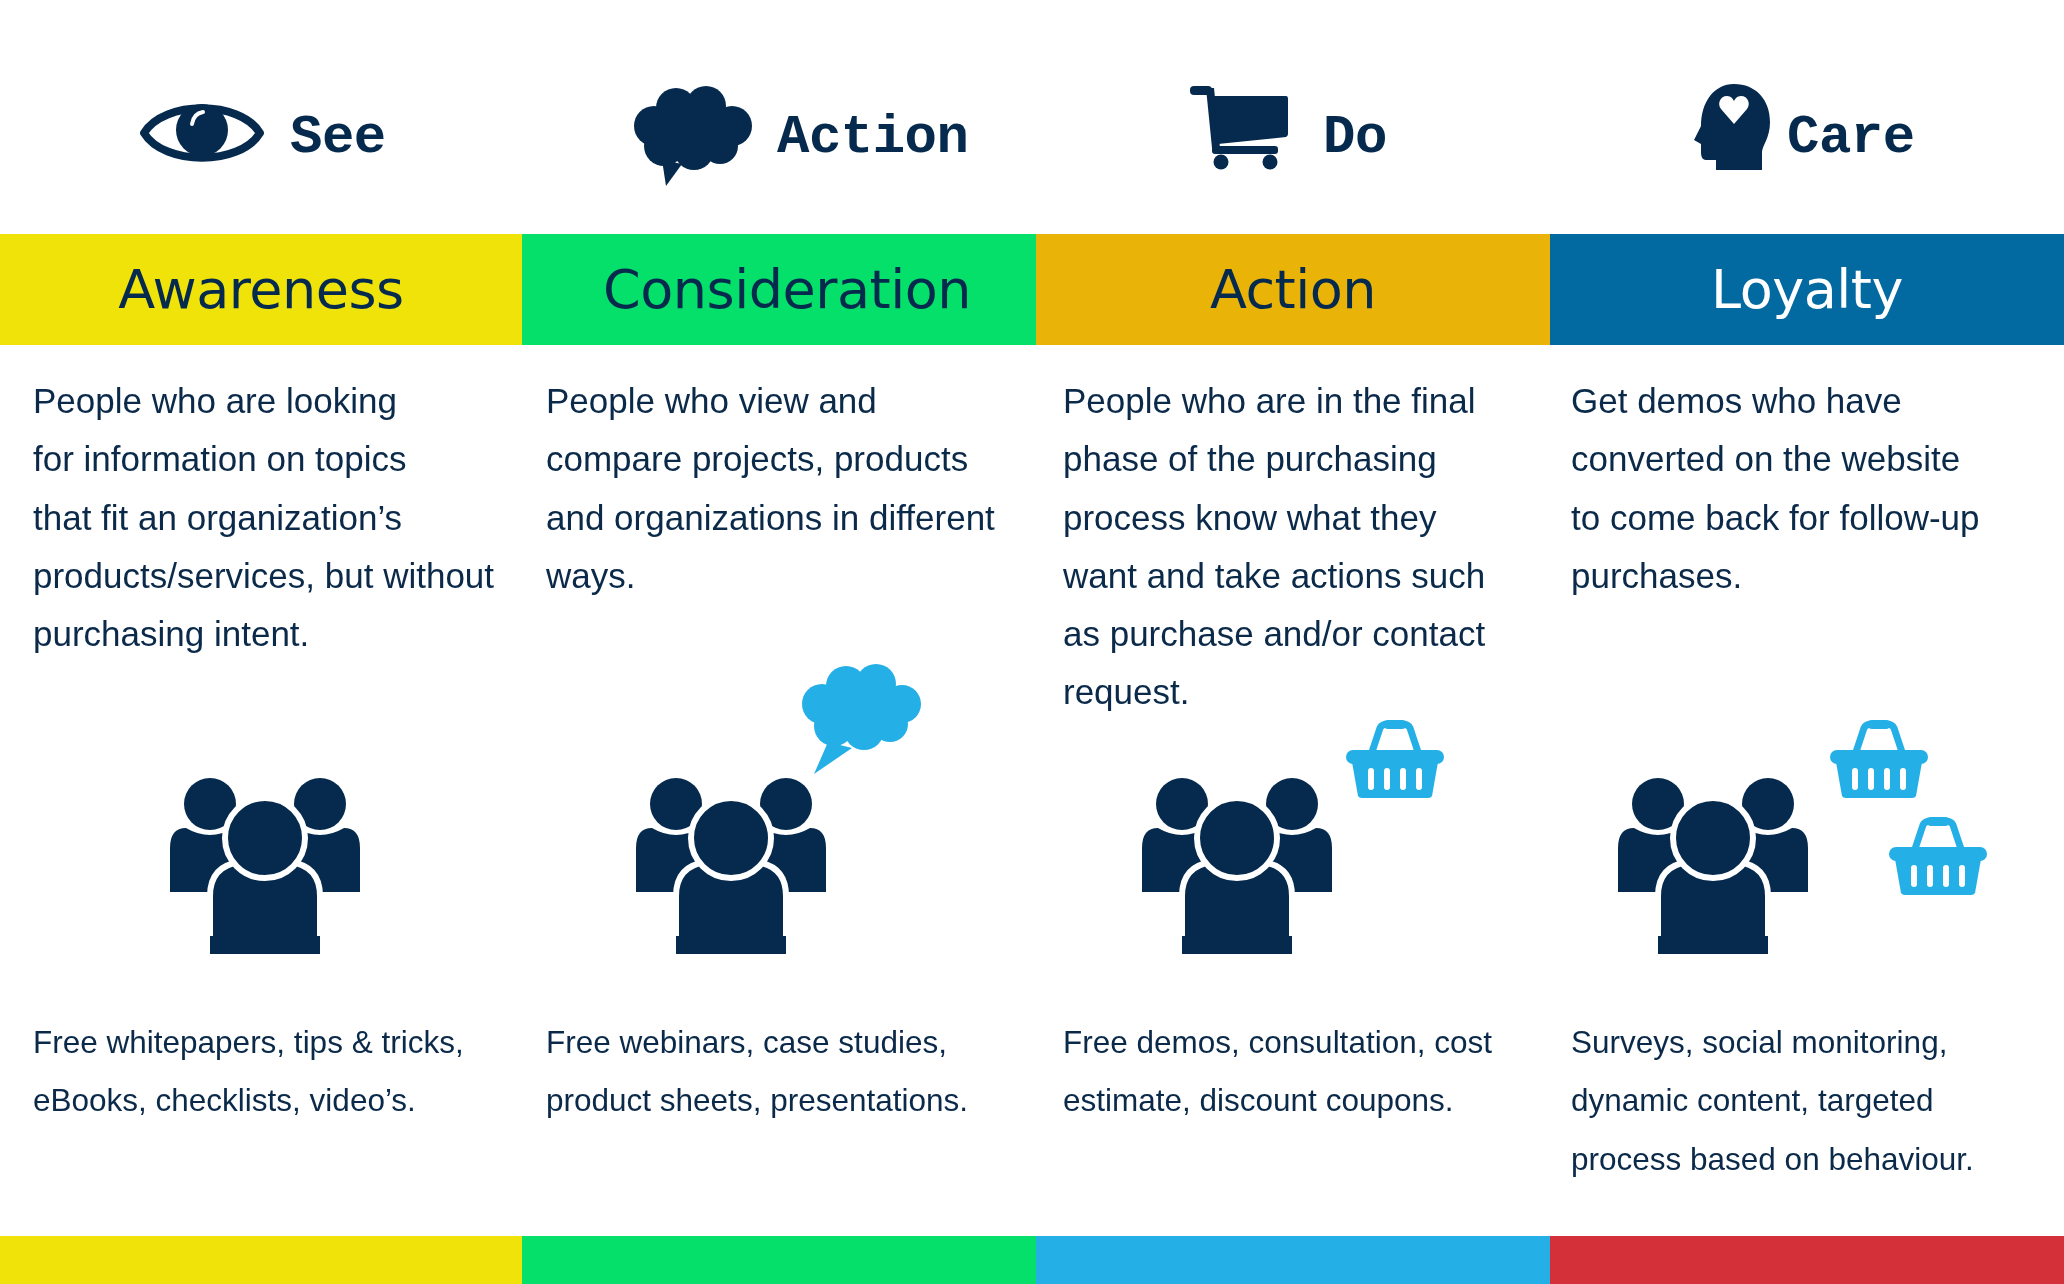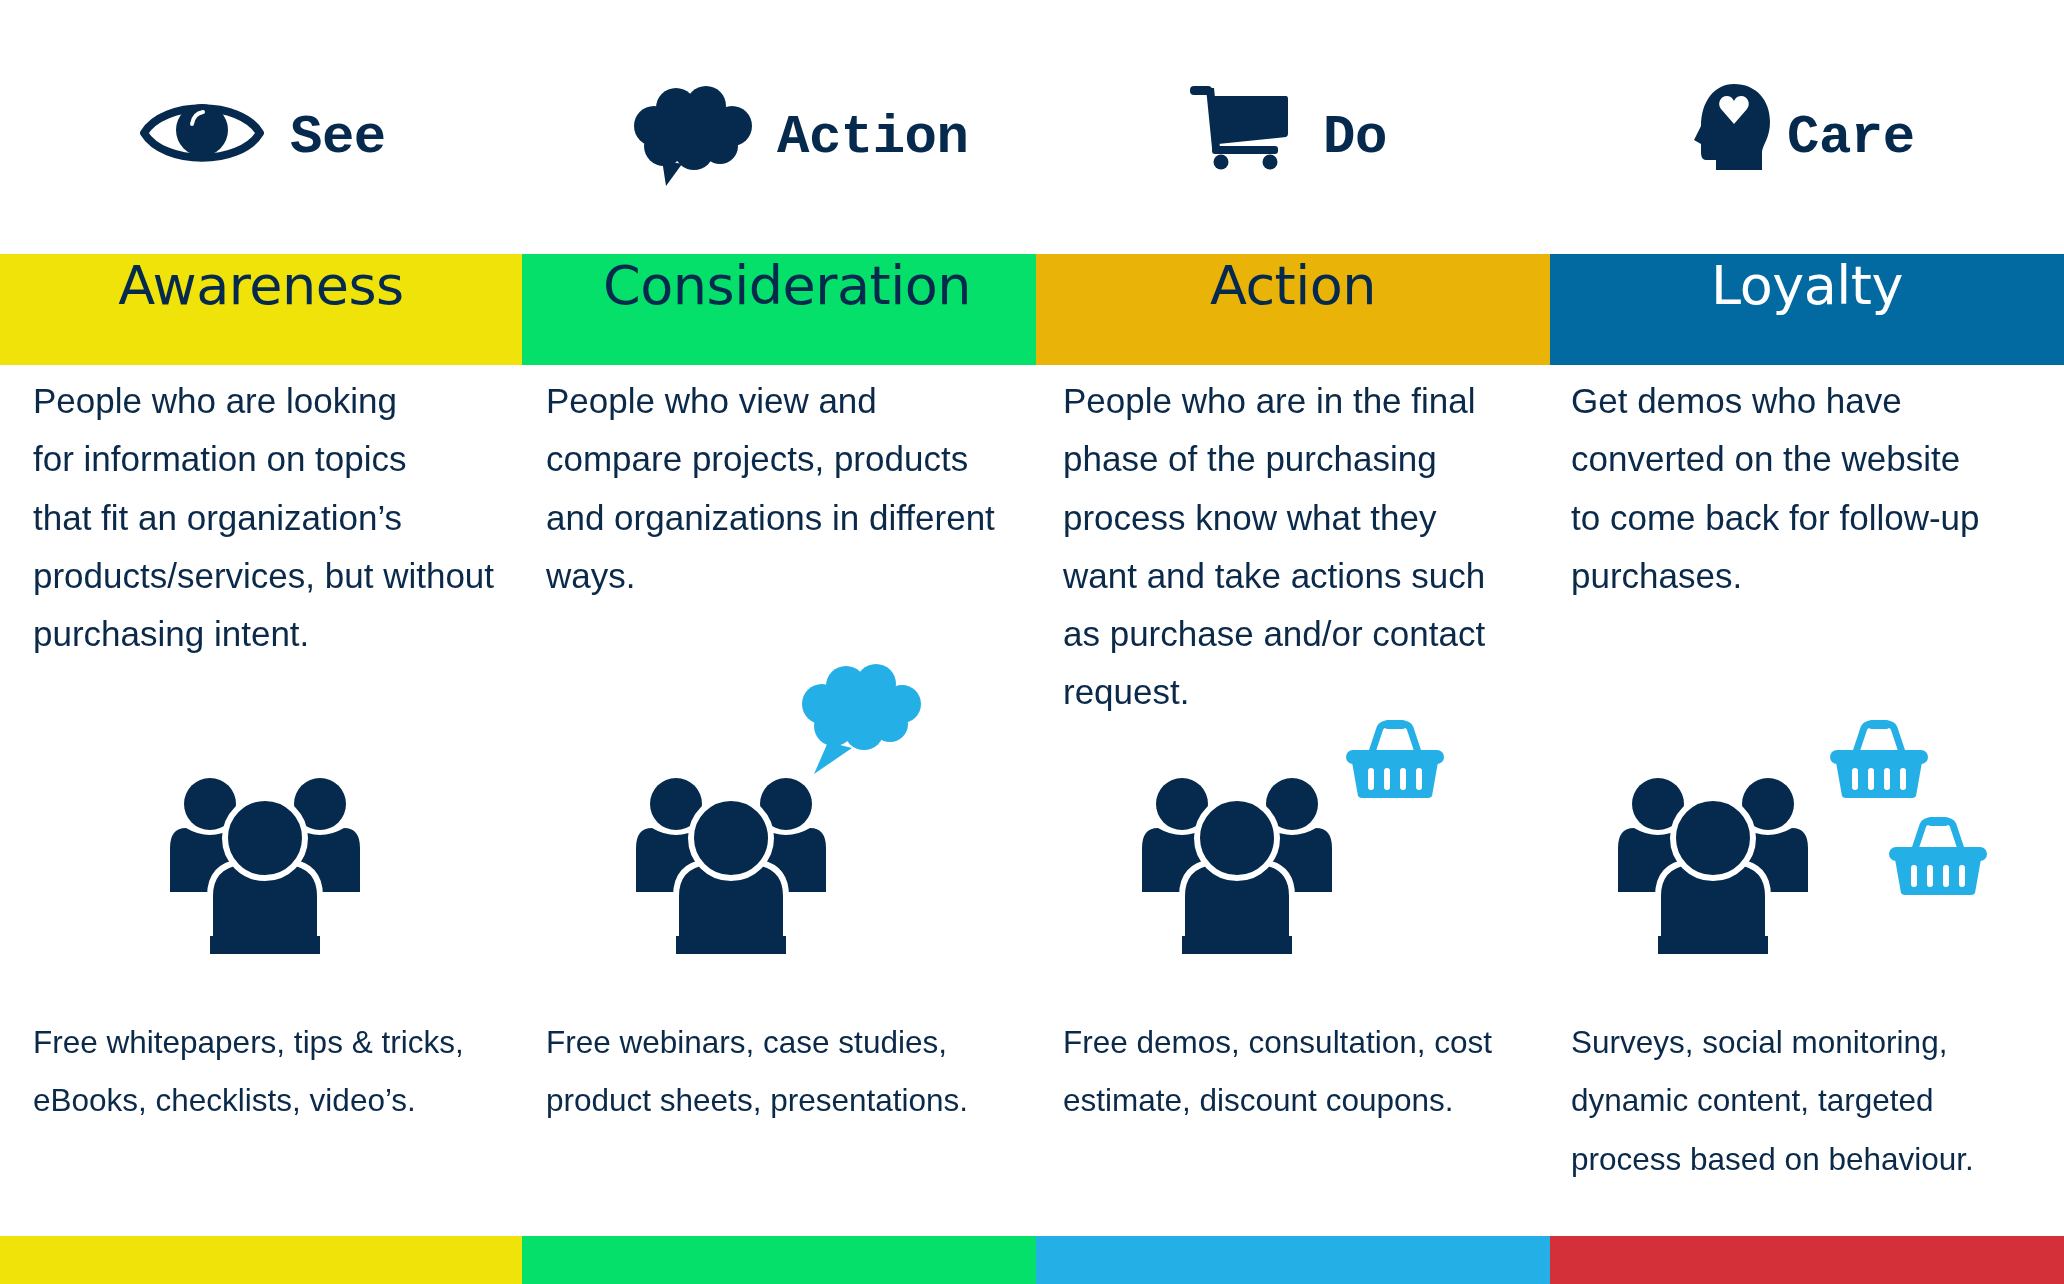--- a/index.html
+++ b/index.html
@@ -3,23 +3,23 @@
 <meta charset="utf-8">
 <style>
   html, body { margin: 0; padding: 0; background: #ffffff; }
   body { width: 2064px; height: 1284px; position: relative; overflow: hidden;
          font-family: "Liberation Sans", "DejaVu Sans", sans-serif; color: #0b2a4a; }
 
   .top-icon { position: absolute; }
   .top-label { position: absolute; font-family: Liberation Mono, monospace; font-weight: bold;
                font-size: 54px; color: #062a4d; line-height: 1; letter-spacing: -0.5px; text-align: right; }
 
-  .band { position: absolute; top: 234px; height: 111px; display: flex; 
+  .band { position: absolute; top: 234px; height: 111px; display: flex; align-items: center;
           justify-content: center; font-family: "DejaVu Sans", sans-serif; font-weight: 300;
-          font-size: 54px; letter-spacing: -0.5px; margin-top: 20px; }
+          font-size: 54px; letter-spacing: -0.5px; }
   .band span { font-weight: normal; }
 
   .desc { position: absolute; top: 372px; font-family: "Liberation Sans", sans-serif;
           font-size: 35px; line-height: 58.3px; color: #0b2a4a; white-space: pre-line; }
   .offer { position: absolute; top: 1013px; font-family: Liberation Sans, sans-serif;
            font-size: 31.5px; line-height: 58.3px; color: #0b2a4a; white-space: pre-line; }
 
   .bottom-band { position: absolute; top: 1236px; height: 48px; }
 
   .people { position: absolute; width: 190px; height: 178px; }

